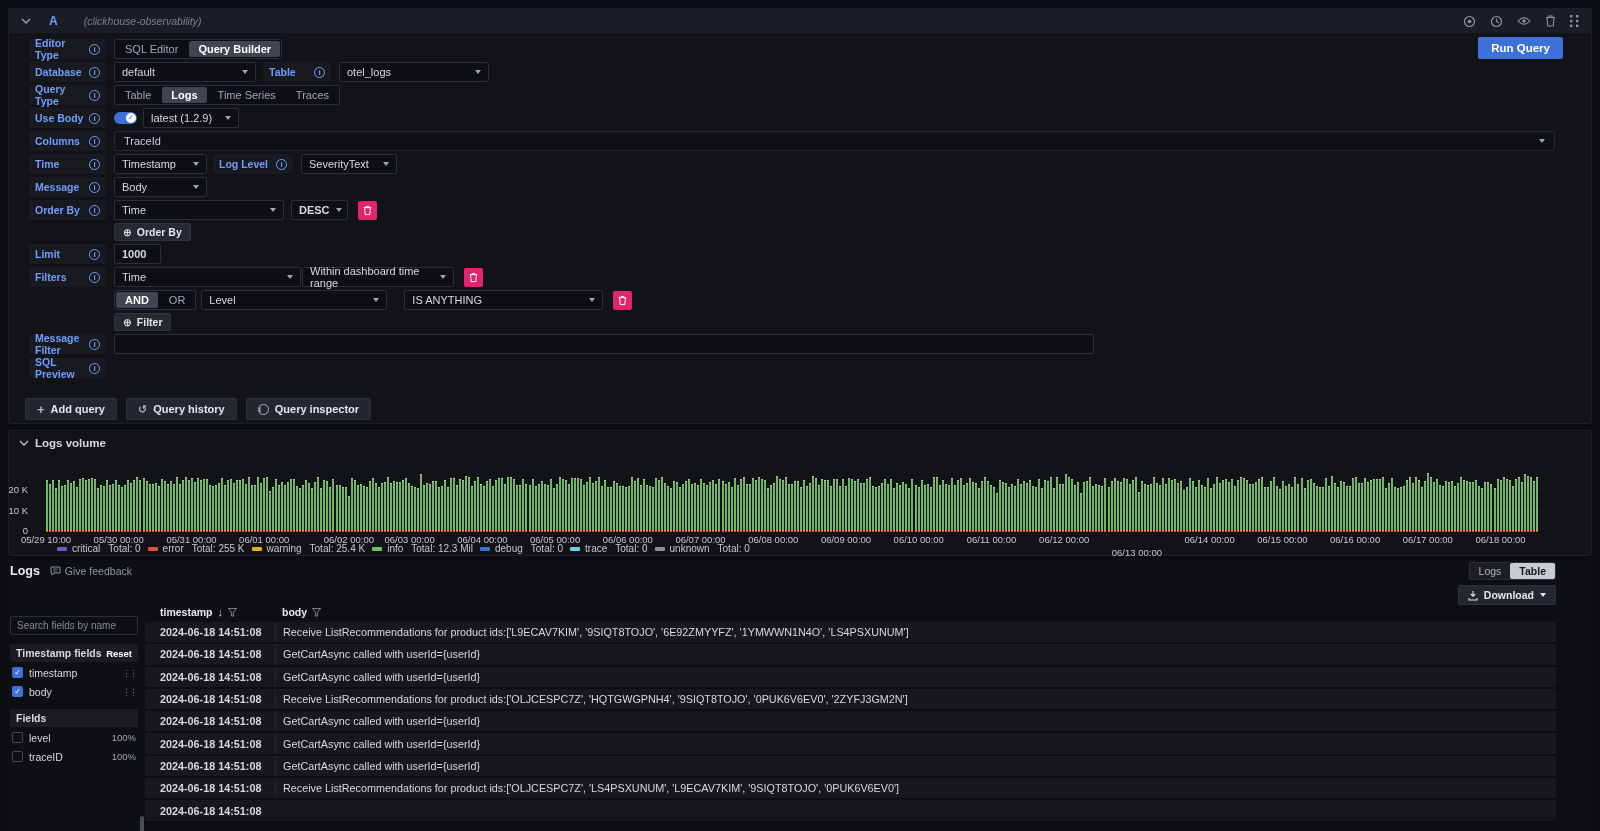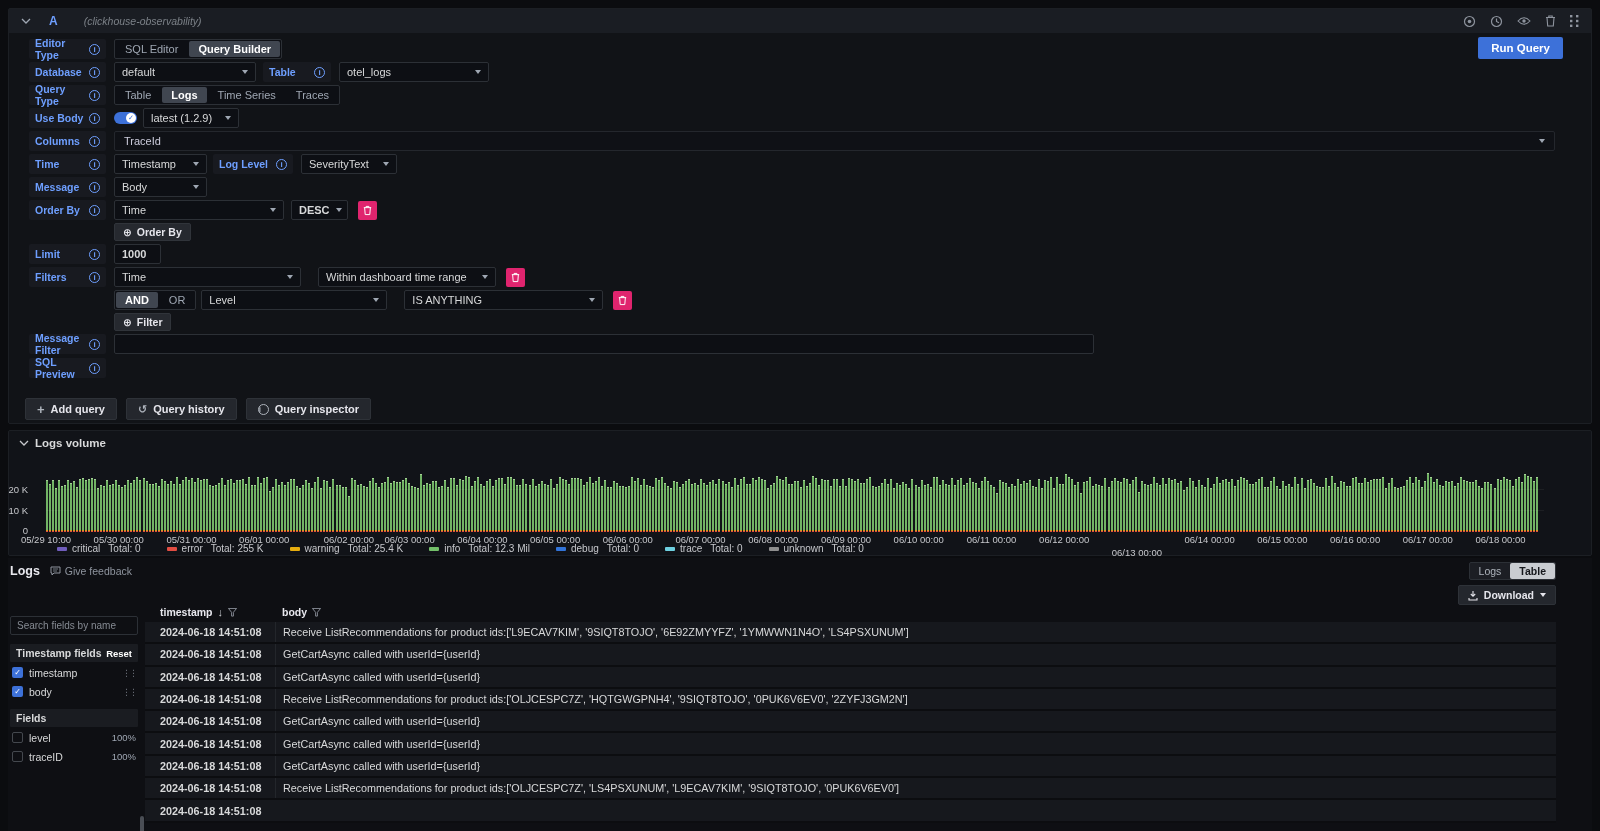--- a/index.html
+++ b/index.html
@@ -62,21 +62,21 @@
   .vheader { display:flex; align-items:center; gap:6px; padding:6px 0 0 10px; color:#d8d9da;
     font-size:11.5px; font-weight:bold; }
   .chart { position:absolute; left:0; right:0; top:0; bottom:0; }
   .ylab { position:absolute; right:1563px; width:30px; text-align:right; font-size:9.5px; color:#c7c8cc; }
   .plot { position:absolute; left:37px; right:47px; bottom:23px; height:62px; display:flex; align-items:flex-end; }
   .gline { position:absolute; left:0; right:0; height:1px; background:rgba(255,255,255,0.05); }
   .bar { flex:none; background:linear-gradient(to top,#e24d42 0px,#e24d42 1.3px,#d9a01f 1.3px,#d9a01f 2.1px,
     #72b465 2.1px,#72b465 calc(100% - 1px),#a4d095 calc(100% - 1px)); }
   .xticks { position:absolute; left:37px; right:47px; bottom:9px; height:12px; }
   .xtick { position:absolute; transform:translateX(-50%); white-space:nowrap; font-size:9.5px; color:#c7c8cc; }
-  .legend { position:absolute; left:48px; bottom:0; height:13px; display:flex; gap:26px; align-items:center; }
+  .legend { position:absolute; left:48px; bottom:0; height:13px; display:flex; gap:7px; align-items:center; }
   .litem { display:flex; align-items:center; gap:5px; font-size:10px; color:#c7c8cc; cursor:pointer; white-space:nowrap; }
   .swatch { width:10px; height:4px; border-radius:1px; flex:none; }
 
   
   .logs-panel { position:absolute; left:8px; right:8px; top:558px; bottom:0; background:#0e0f13; }
   .lheader { display:flex; align-items:center; padding:6px 0 0 2px; gap:10px; }
   .ltitle { font-size:12.5px; font-weight:bold; color:#e8e8ee; }
   .feedback { display:flex; align-items:center; gap:4px; color:#8e949e; font-size:10.5px; cursor:pointer; }
   .view-toggle { position:absolute; right:36px; top:4px; display:flex; background:#1c1e24; border:1px solid #2c3036;
     border-radius:2px; height:18px; }
@@ -300,21 +300,21 @@
 
     <div class="frow">
       <div class="lbl">
           <span>Filters</span>
           <span class="info">i</span>
         </div>
       <div class="sel" style="width:187px">
           <span>Time</span>
           <span class="caret"></span>
         </div>
-      <div class="sel" style="width:178px;margin-left:17px">
+      <div class="sel" style="width:152px;margin-left:1px">
           <span>Within dashboard time range</span>
           <span class="caret"></span>
         </div>
       <button class="danger-btn">
           <svg width="9" height="11" viewBox="0 0 11 12">
             <path d="M1 2.5h9M3.8 2.5V1h3.4v1.5M2 2.5l.7 8.5h5.6l.7-8.5" fill="none" stroke="#fff" stroke-width="1.2"></path>
           </svg>
         </button>
     </div>
 

